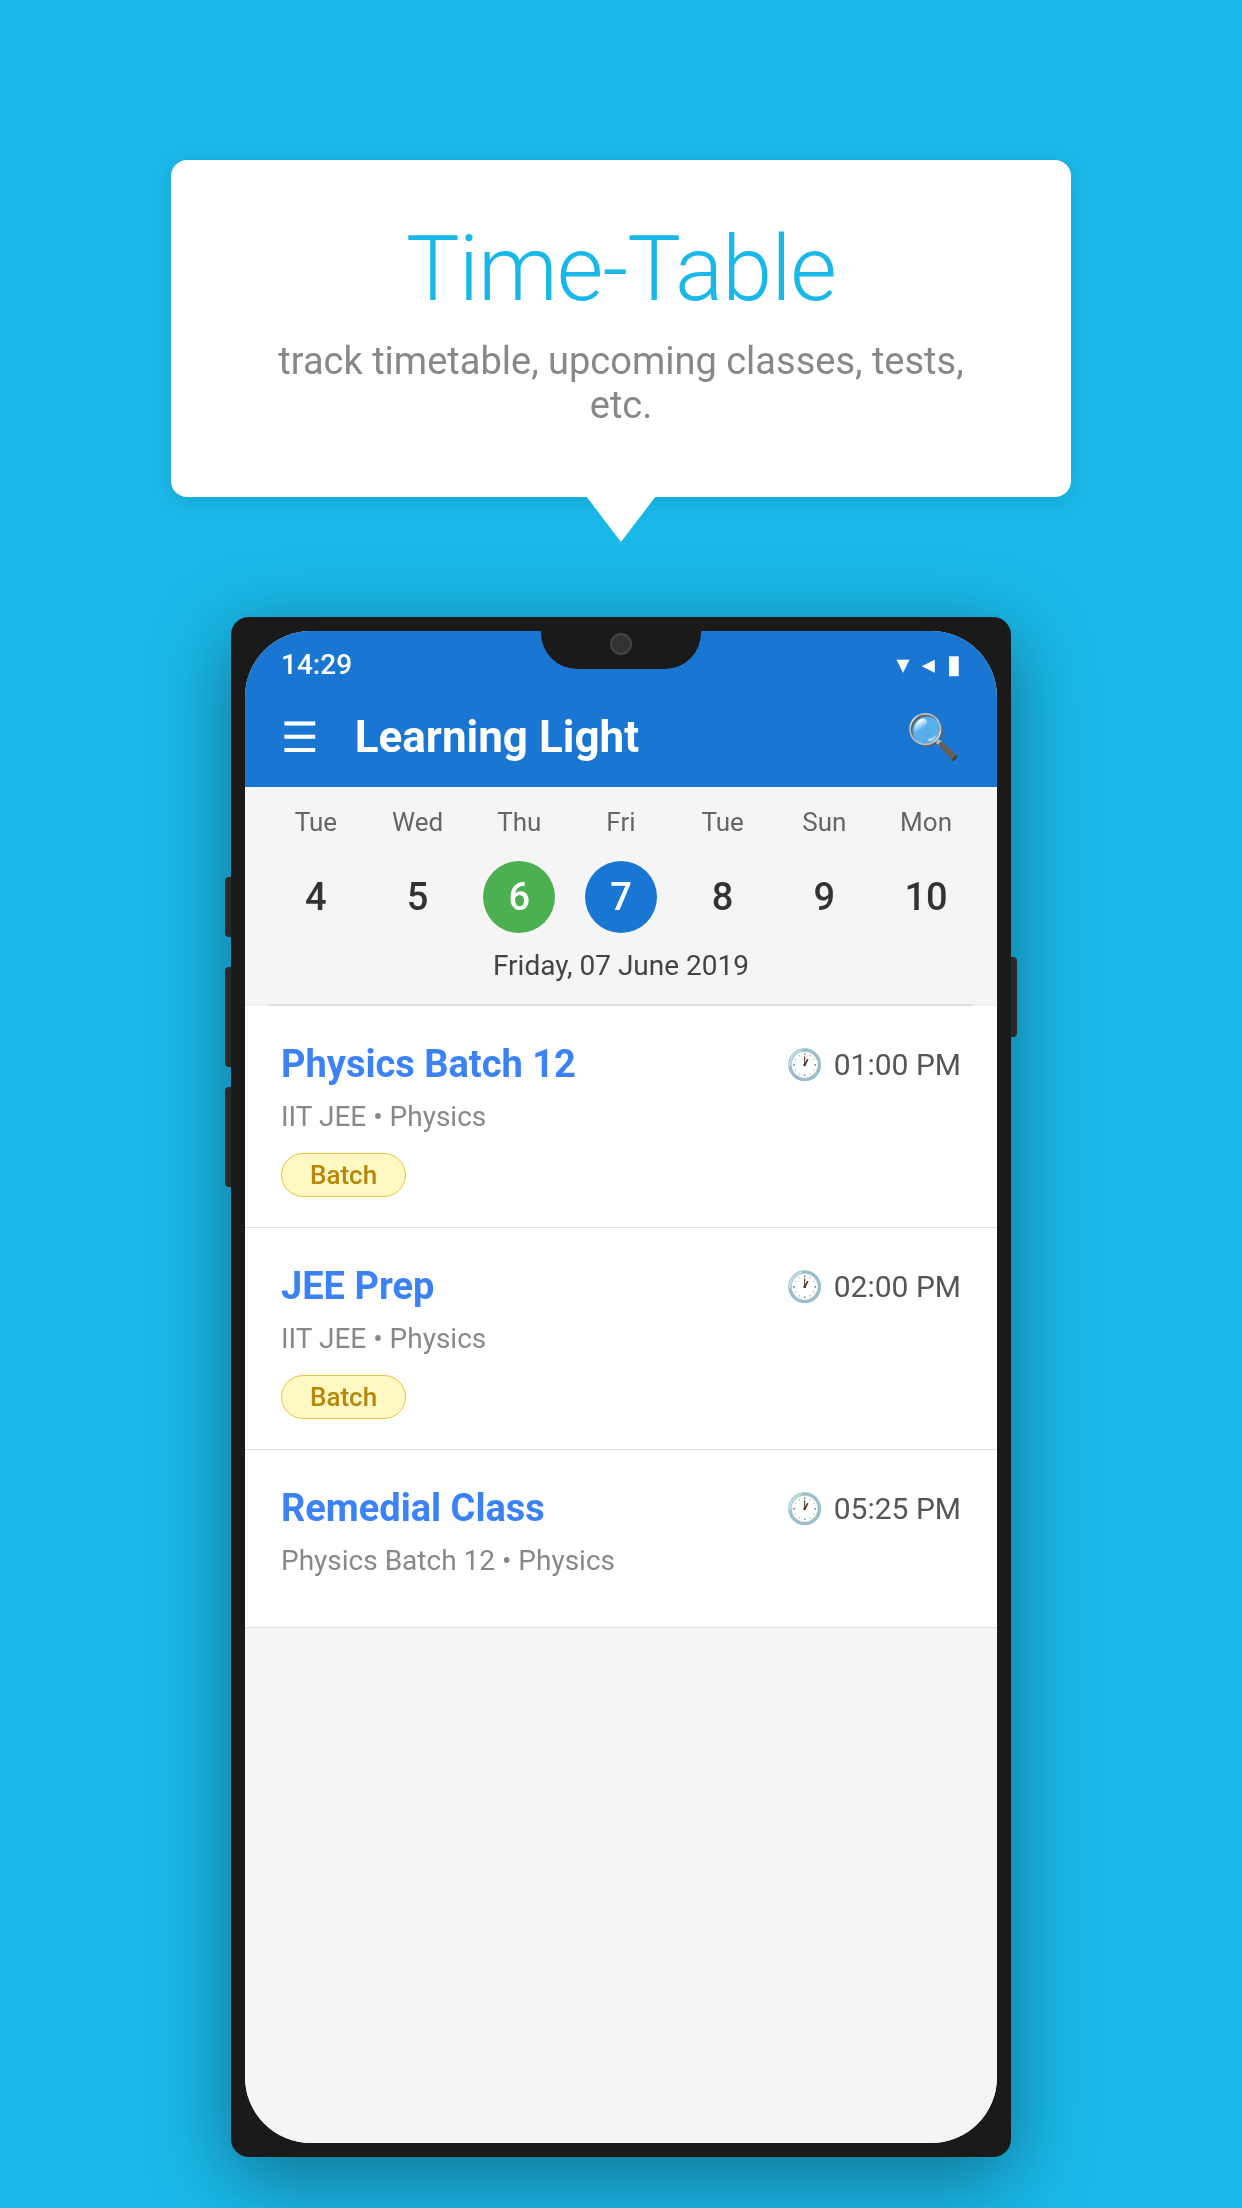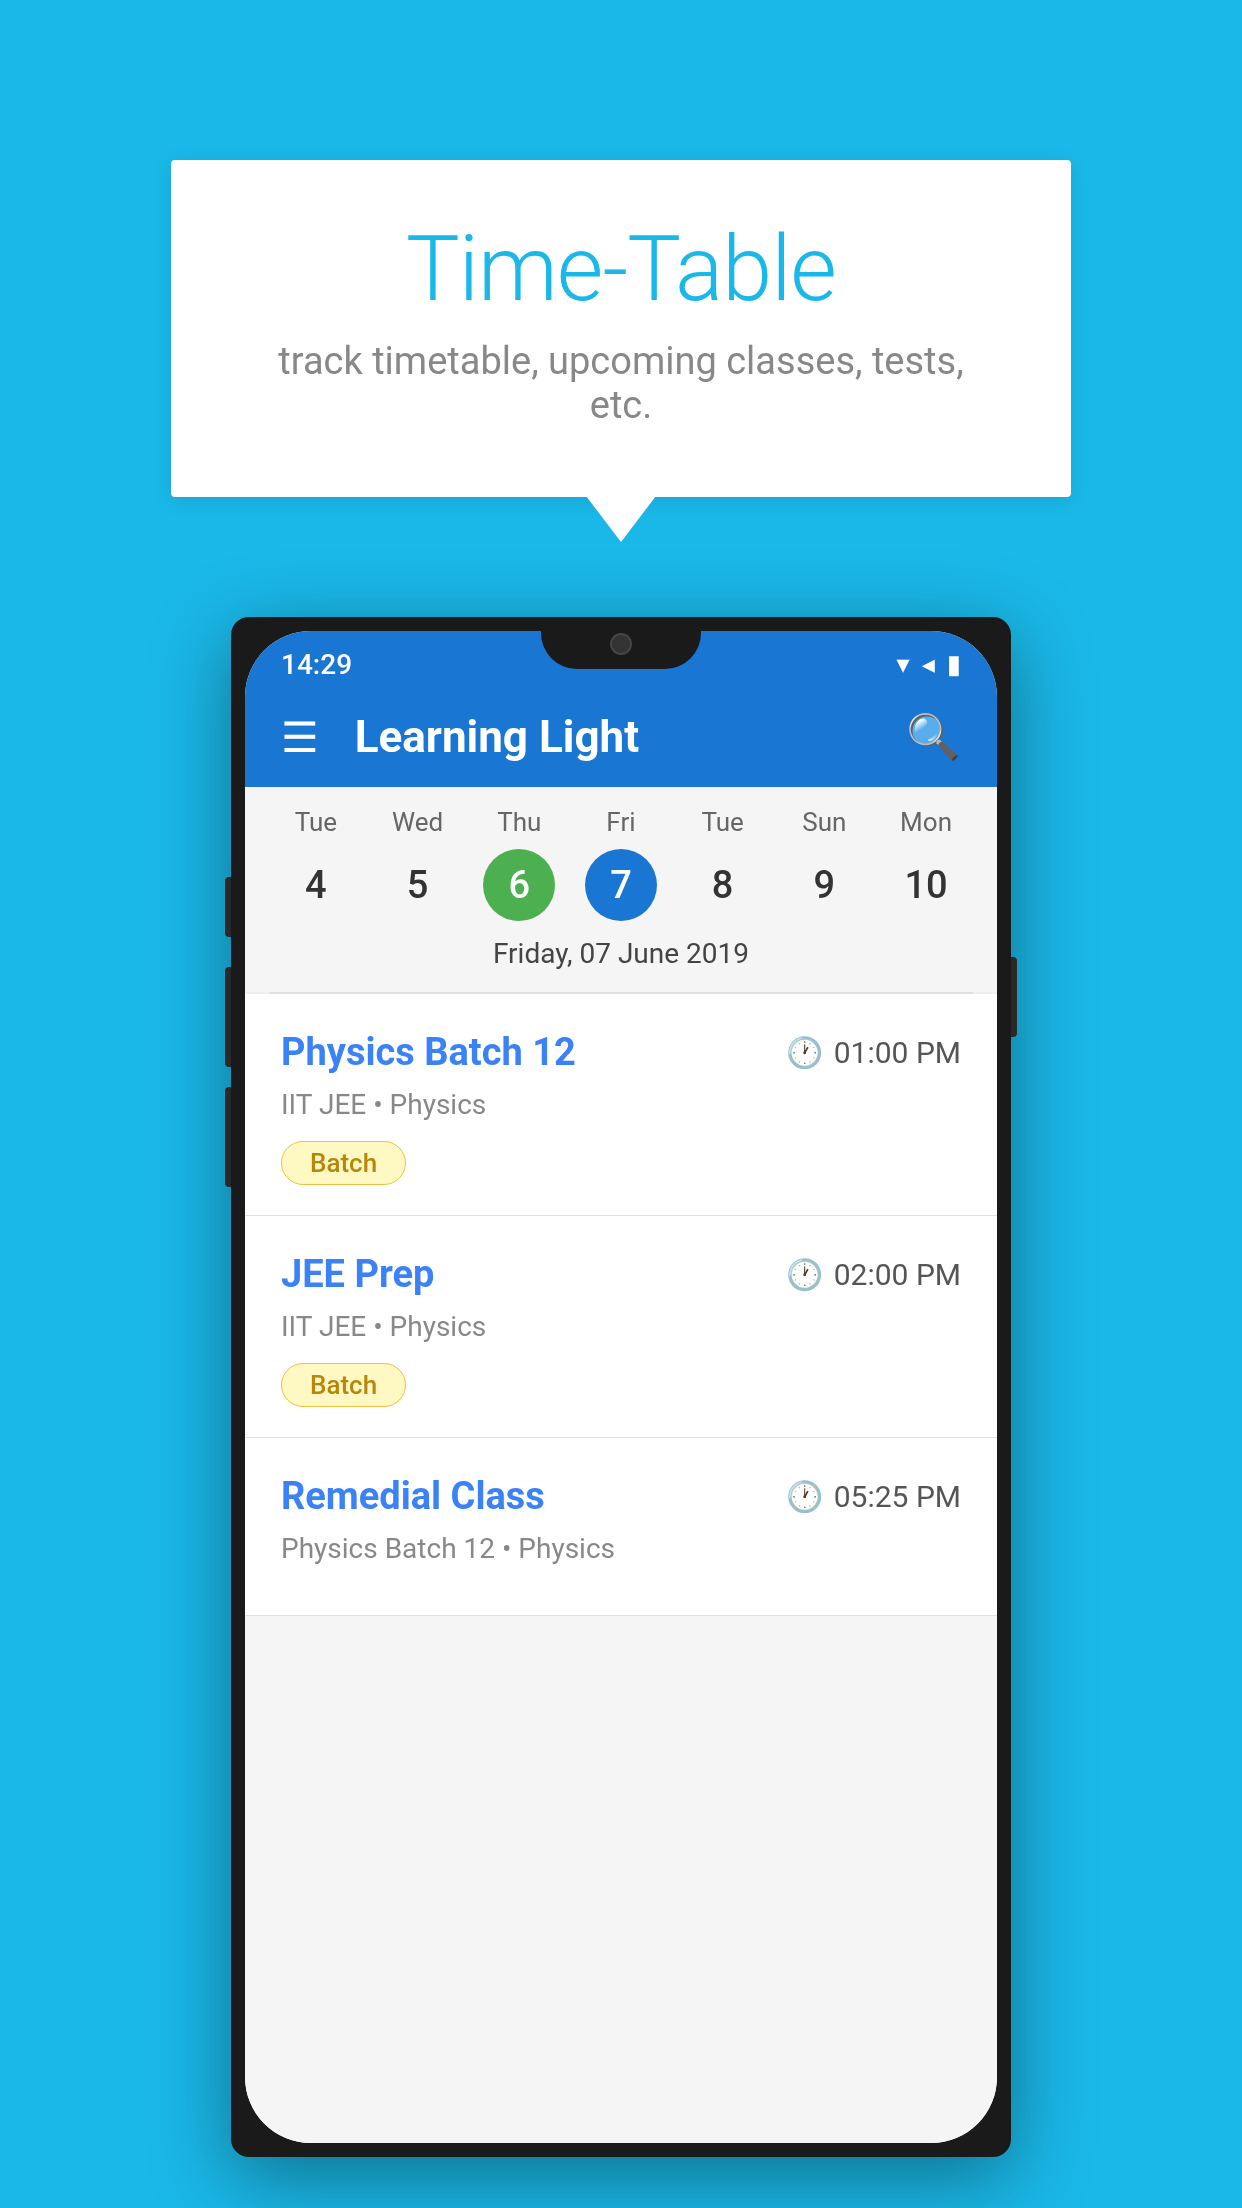--- a/index.html
+++ b/index.html
@@ -16,21 +16,21 @@
       font-family: 'Roboto', Arial, sans-serif;
       overflow: hidden;
       display: flex;
       flex-direction: column;
       align-items: center;
     }
 
     
     .speech-bubble {
       background: white;
-      border-radius: 4px;
+      border-radius: 16px;
       padding: 60px 80px 70px;
       margin-top: 160px;
       width: 900px;
       text-align: center;
       position: relative;
       box-shadow: 0 4px 20px rgba(0,0,0,0.1);
     }
 
     .speech-bubble::after {
       content: '';
@@ -188,21 +188,21 @@
     .day-col {
       display: flex;
       flex-direction: column;
       align-items: center;
       width: 90px;
     }
 
     .day-label {
       font-size: 26px;
       color: #666;
-      margin-bottom: 12px;
+      margin-bottom: 24px;
     }
 
     .day-number {
       width: 72px;
       height: 72px;
       display: flex;
       align-items: center;
       justify-content: center;
       font-size: 38px;
       font-weight: 500;

